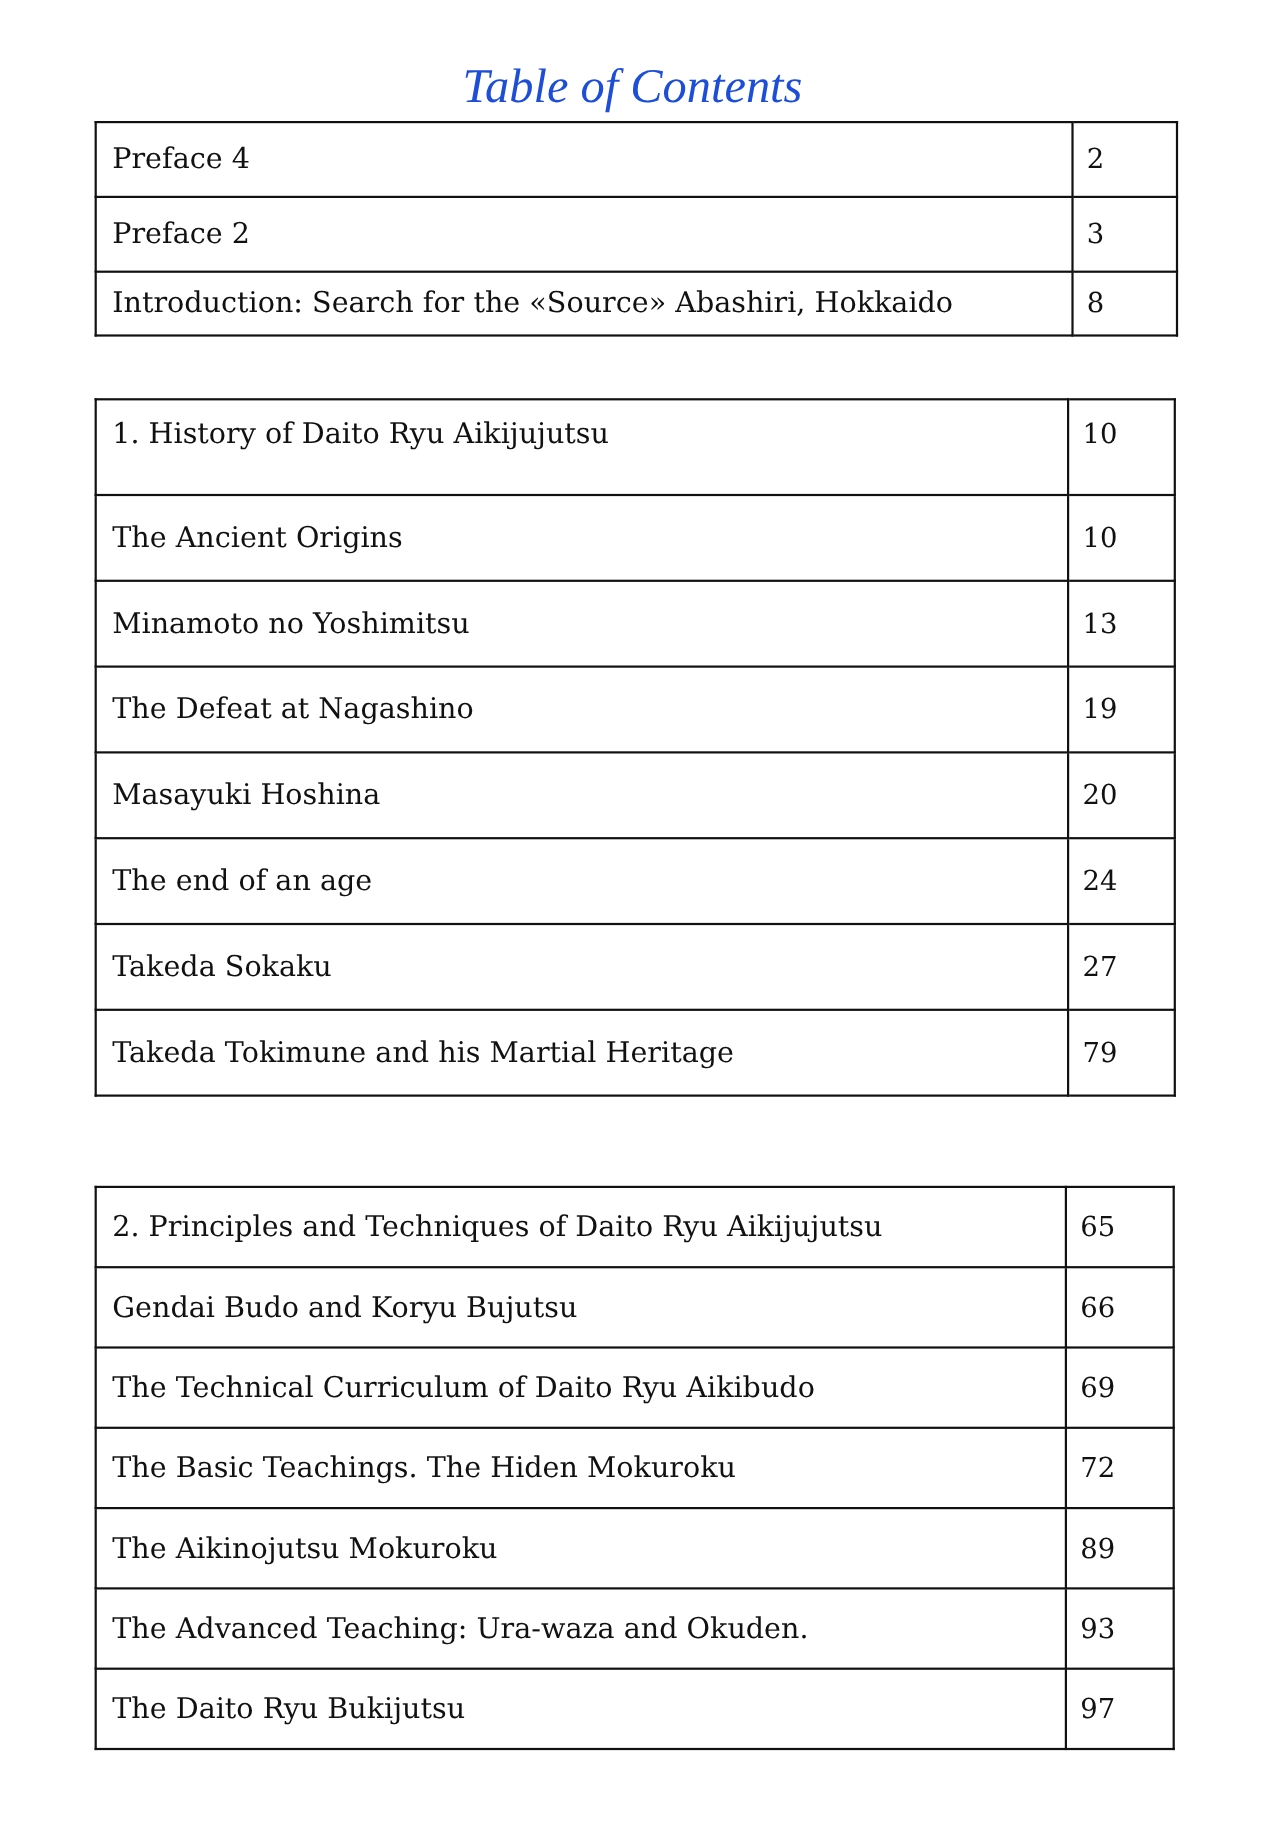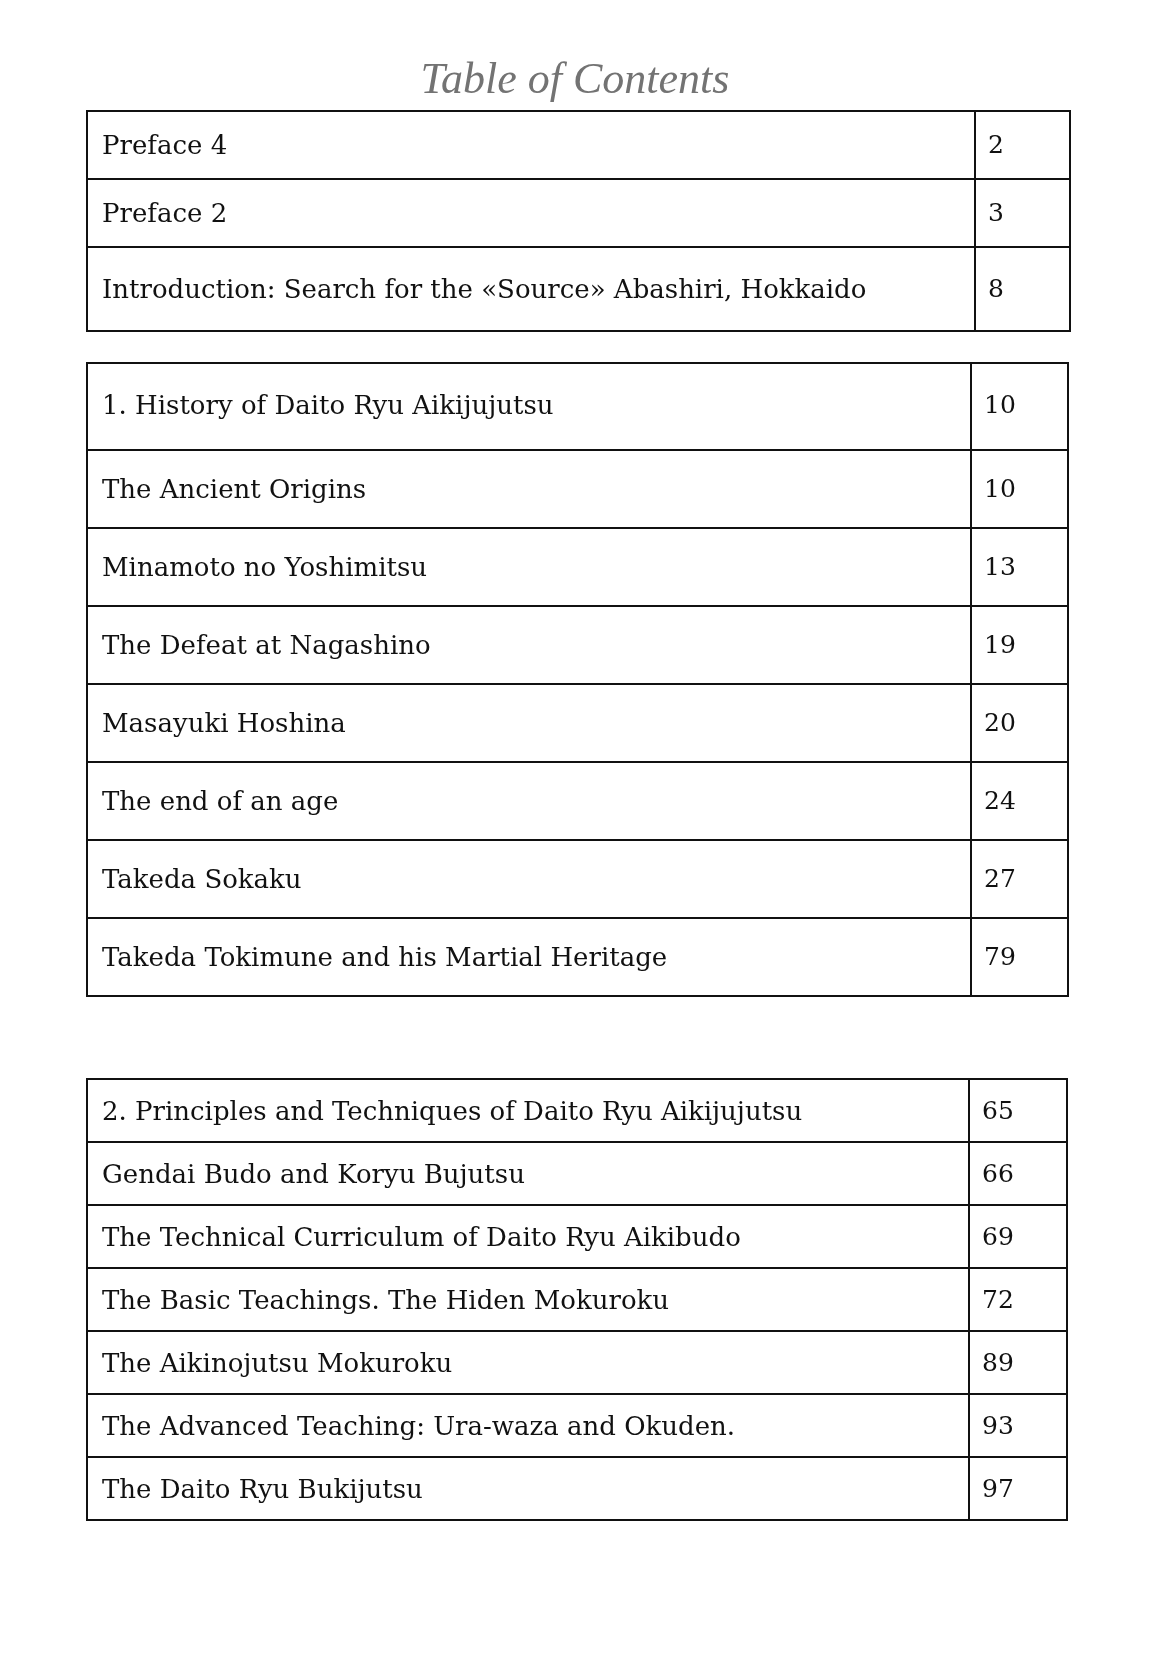--- a/index.html
+++ b/index.html
@@ -1,35 +1,35 @@
 <!DOCTYPE html>
 <html><head>
 <meta charset="utf-8">
 <style>
   html, body { margin: 0; padding: 0; background: #ffffff; }
   body { width: 1150px; height: 1662px; position: relative; overflow: hidden;
          font-family: "DejaVu Serif", "Liberation Serif", serif; color: #111; }
   .title { position: absolute; left: 0; width: 1150px; top: 52px; text-align: center;
            font-family: "Liberation Serif", "DejaVu Serif", serif; font-style: italic;
-           font-size: 44px; line-height: 54px; color: #737373; }
+           font-size: 44px; line-height: 54px; color: #1d4ed8; }
   table.toc { position: absolute; left: 86px; border-collapse: collapse; table-layout: fixed; }
   table.toc td { border: 2px solid #111; padding: 0 0 0 14px; vertical-align: middle;
                  font-family: "DejaVu Serif", "Liberation Serif", serif; font-size: 26px;
                  line-height: 30px; color: #111; white-space: nowrap; }
   table.toc td.page { padding-left: 12px; font-size: 25px; }
   #t1 { top: 110px; width: 983px; }
   #t1 col.c1 { width: 888px; } #t1 col.c2 { width: 95px; }
-  #t1 tr { height: 68px; } #t1 tr:last-child { height: 84px; }
+  #t1 tr { height: 68px; } #t1 tr:last-child { height: 58px; }
   #t2 { top: 362px; width: 981px; }
   #t2 col.c1 { width: 884px; } #t2 col.c2 { width: 97px; }
   #t2 tr { height: 78px; } #t2 tr:first-child { height: 87px; }
-  #t2 tr:first-child td { vertical-align: top; padding-top: 26px; }
+  #t2 tr:first-child td { vertical-align: top; padding-top: 16px; }
   #t3 { top: 1078px; width: 980px; }
   #t3 col.c1 { width: 882px; } #t3 col.c2 { width: 98px; }
-  #t3 tr { height: 63px; }
+  #t3 tr { height: 73px; }
 </style>
 </head>
 <body>
 
 <div class="title">Table of Contents</div>
 
 <table class="toc" id="t1">
   <colgroup>
       <col class="c1">
       <col class="c2">

